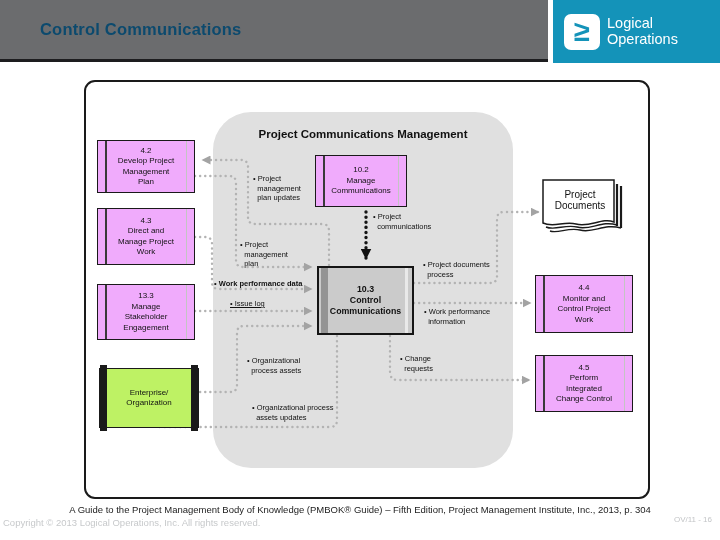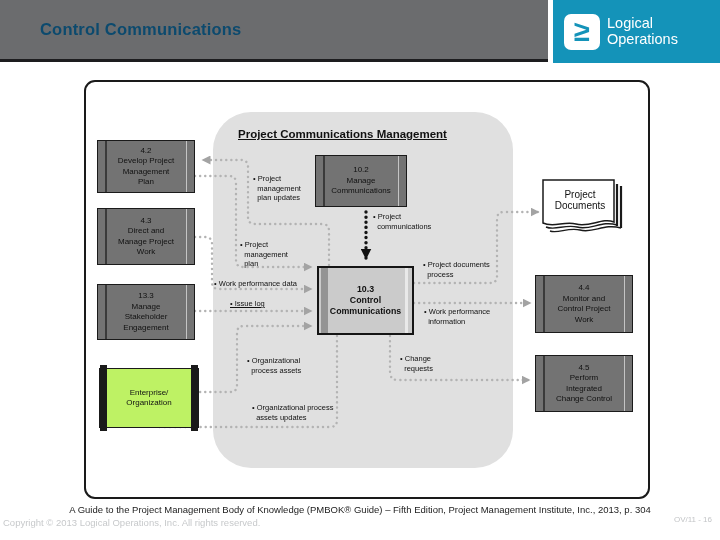--- a/index.html
+++ b/index.html
@@ -32,30 +32,30 @@
   
   .frame {
     position:absolute; left:84px; top:80px; width:562px; height:415px;
     border:2px solid #1a1a1a; border-radius:11px; background:#fff;
   }
   .group {
     position:absolute; left:213px; top:112px; width:300px; height:356px;
     background:#e0e0e0; border-radius:38px;
   }
   .group-title {
-    position:absolute; left:238px; top:128px; width:250px; 
-    font-size:11.5px; font-weight:bold; color:#111; white-space:nowrap;text-decoration:underline;
+    position:absolute; left:238px; top:128px; width:250px; text-align:center;
+    font-size:11.5px; font-weight:bold; color:#111; white-space:nowrap;
   }
 
   
   svg.connectors { position:absolute; left:0; top:0; width:720px; height:540px; pointer-events:none; }
 
   
   .pnode {
-    position:absolute; box-sizing:border-box; background:#737373;
+    position:absolute; box-sizing:border-box; background:#f0abfc;
     border:1.4px solid #1a1a1a; display:flex; align-items:center; justify-content:center;
     text-align:center; font-size:8px; line-height:10.5px; color:#111;
     white-space:pre-line;
   }
   .pnode::before {
     content:""; position:absolute; left:7px; top:0; bottom:0; width:2px; background:#3a3a3a;
   }
   .pnode::after {
     content:""; position:absolute; right:7px; top:0; bottom:0; width:1.5px; background:#c4c4c4;
   }
@@ -91,21 +91,21 @@
     position:absolute; left:0; top:12px; width:80px; text-align:center;
     font-size:10px; line-height:10.5px; color:#111; white-space:pre-line;
   }
 
   
   .lbl {
     position:absolute; font-size:7.5px; line-height:9.5px; color:#111; white-space:pre;
   }
   .pmu  { left:253px; top:174px; }
   .pmp  { left:240px; top:240px; }
-  .wpd  { left:214px; top:279px; }
+  .wpd  { left:214px; top:279px;font-weight:bold; }
   .il   { left:230px; top:299px;text-decoration:underline; }
   .opa  { left:247px; top:356px; }
   .opau { left:252px; top:403px; }
   .pc   { left:373px; top:212px; }
   .pdu  { left:423px; top:260px; }
   .wpi  { left:424px; top:307px; }
   .cr   { left:400px; top:354px; }
 
   
   .citation {

